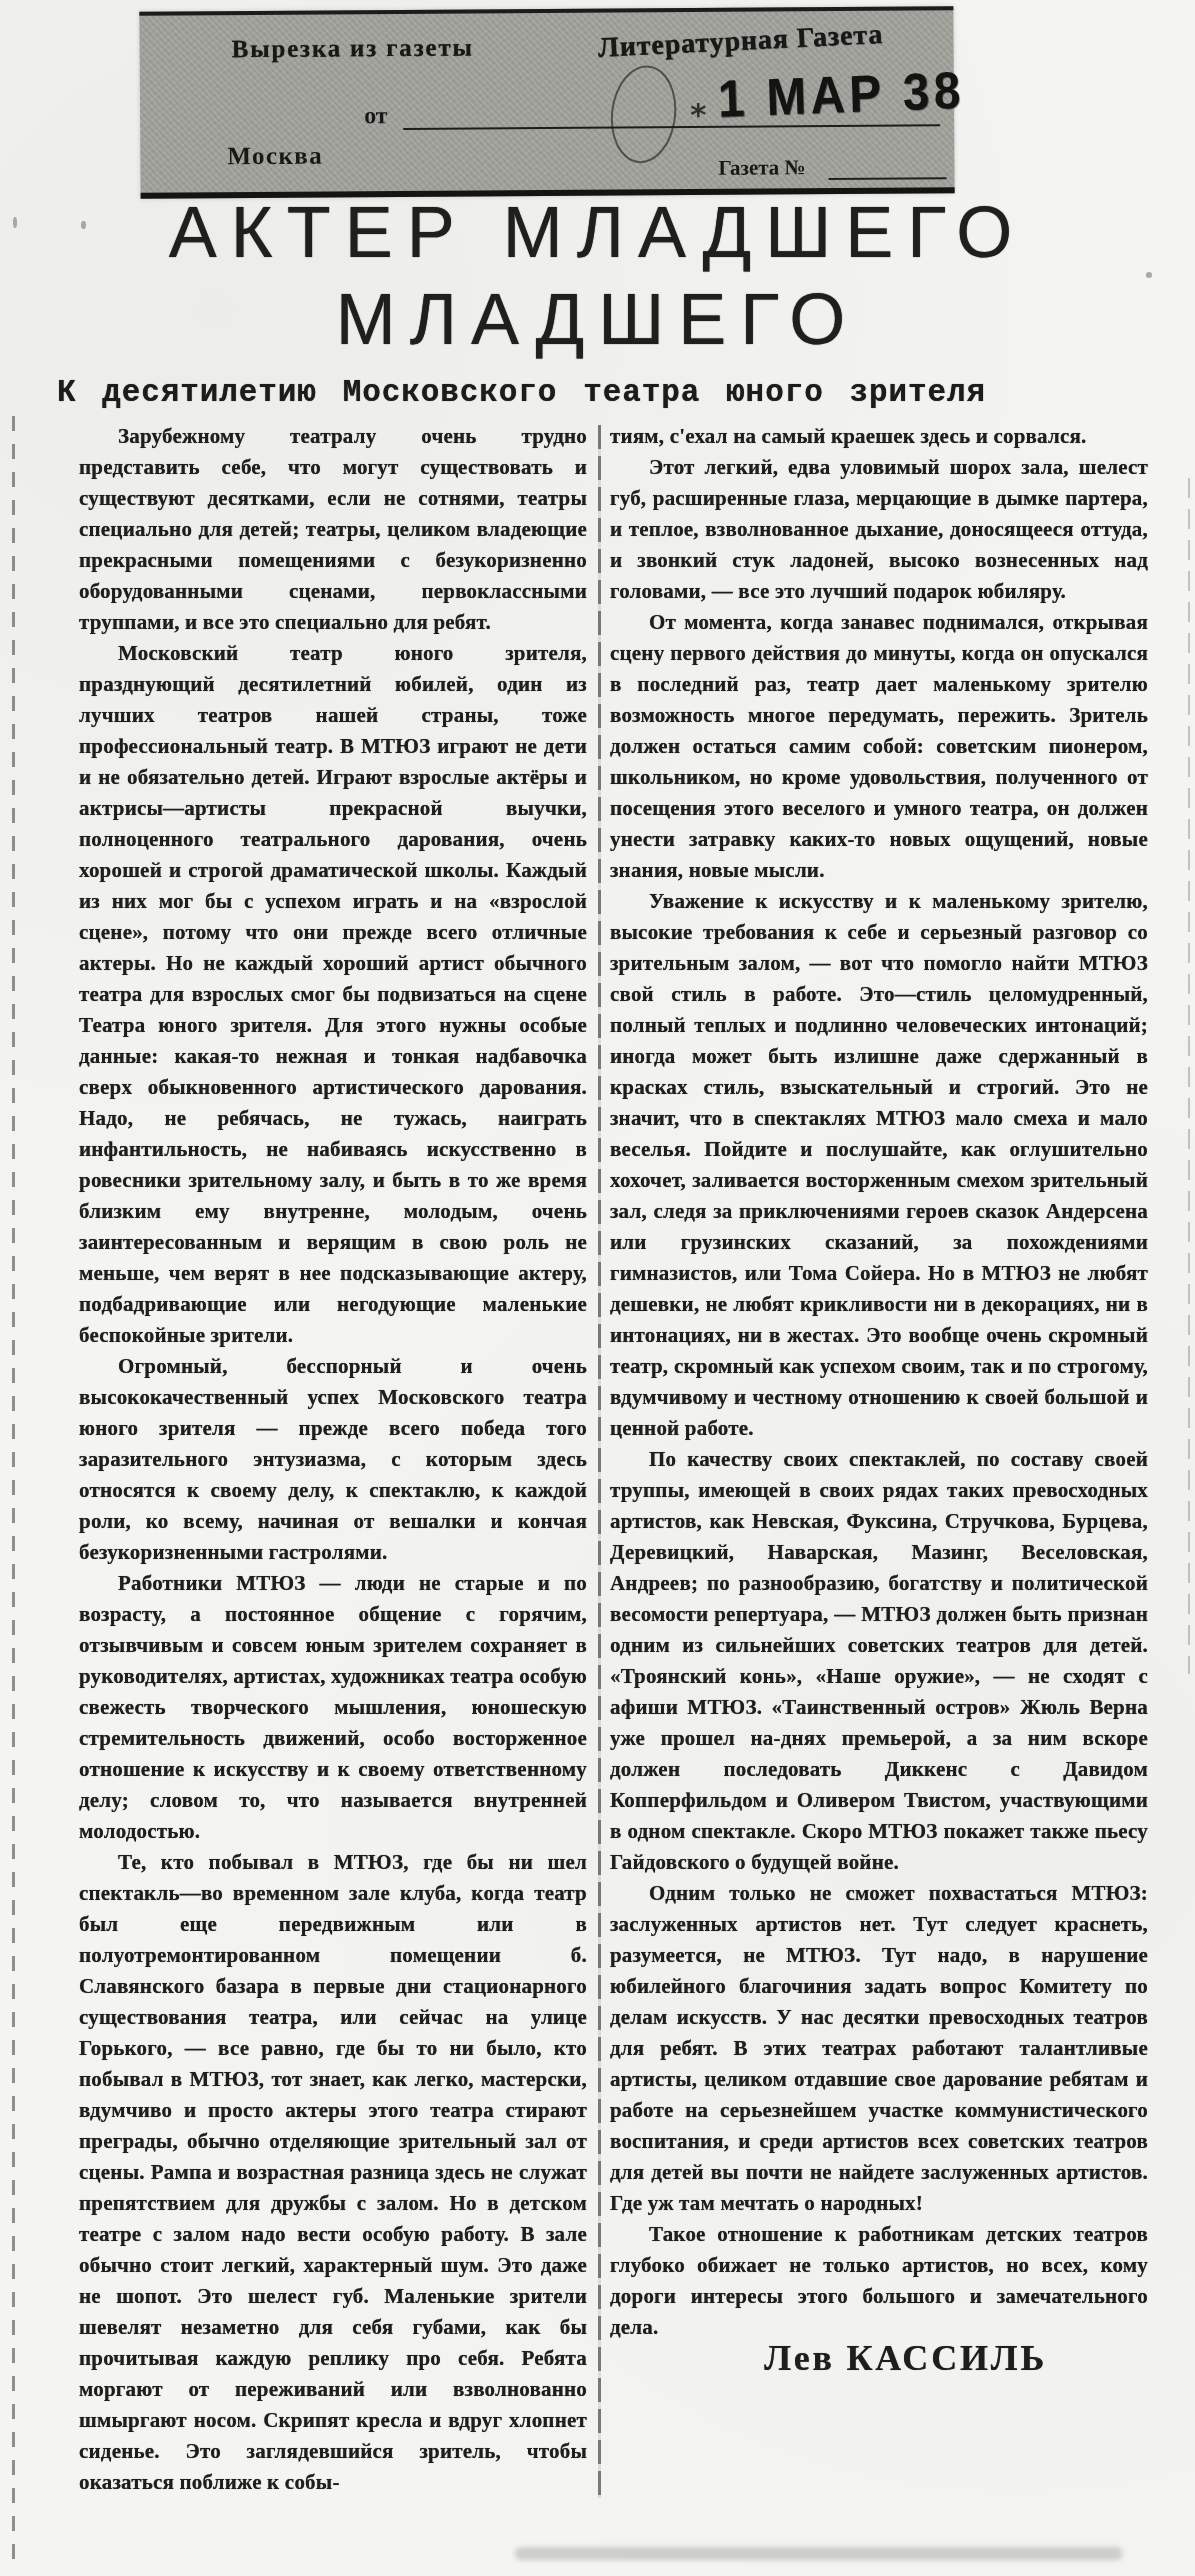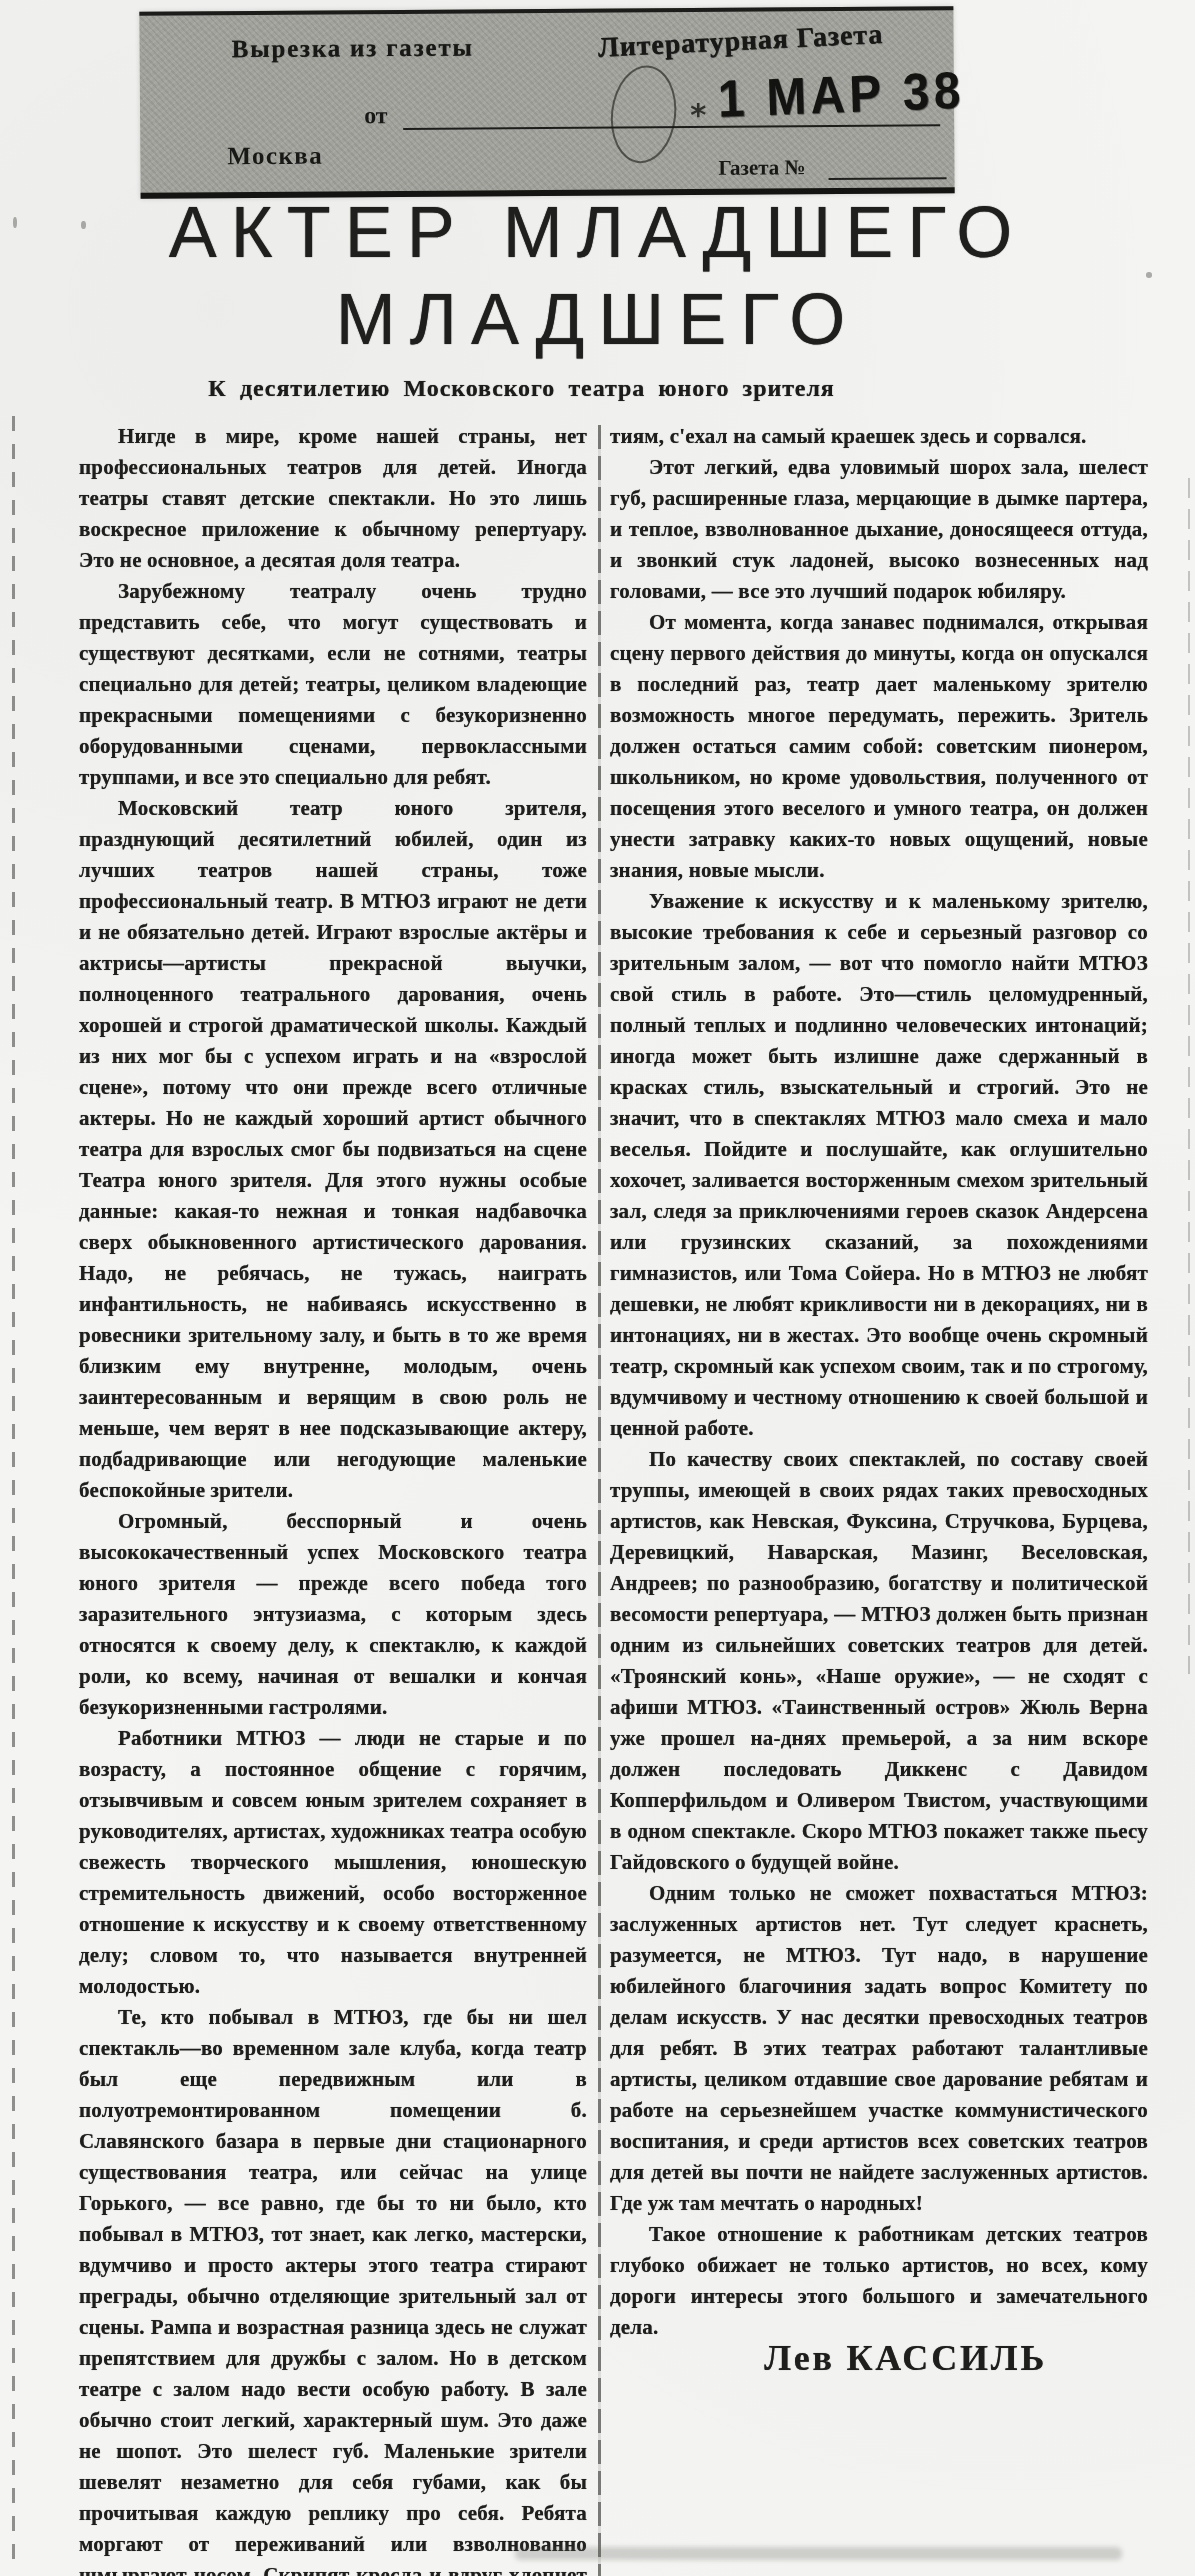--- a/index.html
+++ b/index.html
@@ -94,23 +94,23 @@
     letter-spacing: 14px;
     color: #1f1f1d;
     text-shadow: 0 0 1.1px rgba(25,25,25,0.9);
     white-space: nowrap;
   }
   .title-1 { top: 191px; }
   .title-2 { top: 278px; }
   .subtitle {
     position: absolute; left: 0; top: 375px; width: 1043px;
     text-align: center;
-    font-family: Liberation Serif, serif;
+    font-family: Liberation Mono, monospace;
     font-weight: bold;
-    font-size: 24px;
+    font-size: 31px;
     letter-spacing: 0.9px; word-spacing: 6.4px;
     color: #1c1c1a;
     text-shadow: 0 0 0.9px rgba(20,20,20,0.8);
   }
   
   .body-cols {
     position: absolute; left: 79px; top: 421px; width: 1069px;
     display: flex;
   }
   .col { 
@@ -176,21 +176,20 @@
     <span class="stamp-issue">Газета №</span>
     <span class="stamp-issue-line"></span>
   </div>
 
   <div class="title-line title-1">АКТЕР МЛАДШЕГО</div>
   <div class="title-line title-2">МЛАДШЕГО</div>
   <div class="subtitle">К десятилетию Московского театра юного зрителя</div>
 
   <div class="body-cols">
     <div class="col col-left">
-      <p>Нигде в мире, кроме нашей страны, нет профессиональных театров для детей. Иногда театры ставят детские спектакли. Но это лишь воскресное приложение к обычному репертуару. Это не основное, а десятая доля театра.</p>
       <p>Зарубежному театралу очень трудно представить себе, что могут существовать и существуют десятками, если не сотнями, театры специально для детей; театры, целиком владеющие прекрасными помещениями с безукоризненно оборудованными сценами, первоклассными труппами, и все это специально для ребят.</p>
       <p>Московский театр юного зрителя, празднующий десятилетний юбилей, один из лучших театров нашей страны, тоже профессиональный театр. В МТЮЗ играют не дети и не обязательно детей. Играют взрослые актёры и актрисы—артисты прекрасной выучки, полноценного театрального дарования, очень хорошей и строгой драматической школы. Каждый из них мог бы с успехом играть и на «взрослой сцене», потому что они прежде всего отличные актеры. Но не каждый хороший артист обычного театра для взрослых смог бы подвизаться на сцене Театра юного зрителя. Для этого нужны особые данные: какая-то нежная и тонкая надбавочка сверх обыкновенного артистического дарования. Надо, не ребячась, не тужась, наиграть инфантильность, не набиваясь искусственно в ровесники зрительному залу, и быть в то же время близким ему внутренне, молодым, очень заинтересованным и верящим в свою роль не меньше, чем верят в нее подсказывающие актеру, подбадривающие или негодующие маленькие беспокойные зрители.</p>
       <p>Огромный, бесспорный и очень высококачественный успех Московского театра юного зрителя — прежде всего победа того заразительного энтузиазма, с которым здесь относятся к своему делу, к спектаклю, к каждой роли, ко всему, начиная от вешалки и кончая безукоризненными гастролями.</p>
       <p>Работники МТЮЗ — люди не старые и по возрасту, а постоянное общение с горячим, отзывчивым и совсем юным зрителем сохраняет в руководителях, артистах, художниках театра особую свежесть творческого мышления, юношескую стремительность движений, особо восторженное отношение к искусству и к своему ответственному делу; словом то, что называется внутренней молодостью.</p>
       <p>Те, кто побывал в МТЮЗ, где бы ни шел спектакль—во временном зале клуба, когда театр был еще передвижным или в полуотремонтированном помещении б. Славянского базара в первые дни стационарного существования театра, или сейчас на улице Горького, — все равно, где бы то ни было, кто побывал в МТЮЗ, тот знает, как легко, мастерски, вдумчиво и просто актеры этого театра стирают преграды, обычно отделяющие зрительный зал от сцены. Рампа и возрастная разница здесь не служат препятствием для дружбы с залом. Но в детском театре с залом надо вести особую работу. В зале обычно стоит легкий, характерный шум. Это даже не шопот. Это шелест губ. Маленькие зрители шевелят незаметно для себя губами, как бы прочитывая каждую реплику про себя. Ребята моргают от переживаний или взволнованно шмыргают носом. Скрипят кресла и вдруг хлопнет сиденье. Это заглядевшийся зритель, чтобы оказаться поближе к собы-</p>
     </div>
     <div class="col-divider"></div>
     <div class="col col-right">
       <p class="no-indent">тиям, с'ехал на самый краешек здесь и сорвался.</p>
       <p>Этот легкий, едва уловимый шорох зала, шелест губ, расширенные глаза, мерцающие в дымке партера, и теплое, взволнованное дыхание, доносящееся оттуда, и звонкий стук ладоней, высоко вознесенных над головами, — все это лучший подарок юбиляру.</p>

